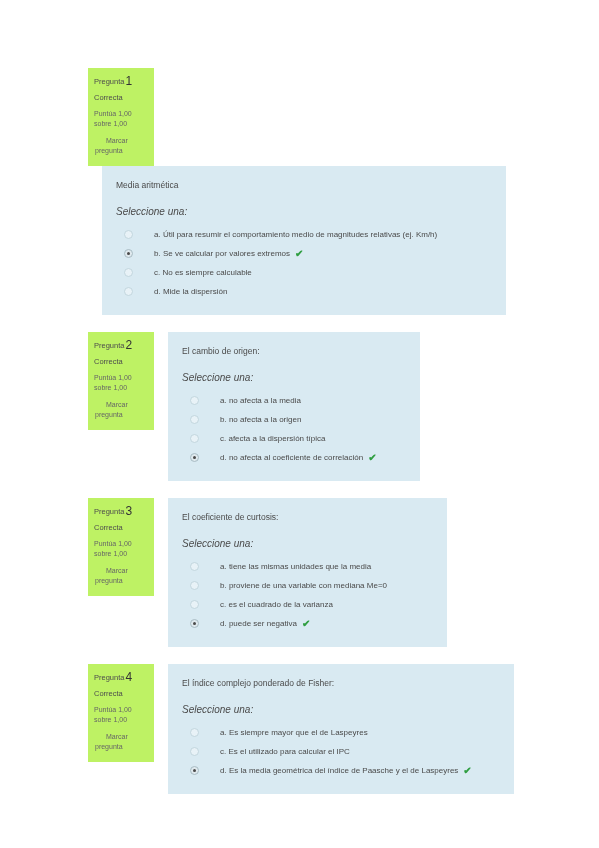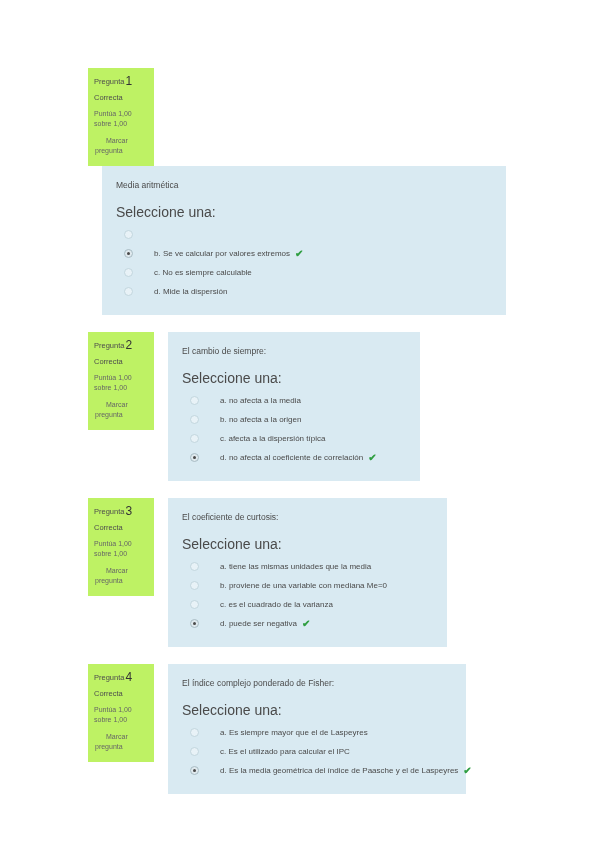--- a/index.html
+++ b/index.html
@@ -90,24 +90,25 @@
     color: #4a4a4a;
   }
 
   .qtext {
     font-size: 8.5px;
     line-height: 13px;
     margin-bottom: 14px;
     color: #4a4a4a;
   }
   .qprompt {
-    font-size: 14px;
+    font-size: 10px;
     line-height: 12px;
     margin-bottom: 7px;
     color: #4a4a4a;
+    font-style: italic;
   }
 
   .answers { margin: 0; padding: 0; list-style: none; }
   .answer {
     position: relative;
     padding: 3px 0 3px 38px;
     font-size: 8px;
     line-height: 13px;
     min-height: 13px;
     color: #4a4a4a;
@@ -162,41 +163,41 @@
           <div class="qflag">
             <span class="flagline1">Marcar</span>
             <span class="flagline2">pregunta</span>
           </div>
         </div>
       </div>
       <div class="qcontent" style="width: 404px;">
         <div class="qtext">Media aritmética</div>
         <div class="qprompt">Seleccione una:</div>
         <ul class="answers">
-          <li class="answer"><span class="radio"></span></li>
+          <li class="answer"><span class="radio"></span><span class="ans-label">a. Útil para resumir el comportamiento medio de magnitudes relativas (ej. Km/h)</span></li>
           <li class="answer"><span class="radio checked"></span><span class="ans-label">b. Se ve calcular por valores extremos</span><span class="correct-mark">✔</span></li>
           <li class="answer"><span class="radio"></span><span class="ans-label">c. No es siempre calculable</span></li>
           <li class="answer"><span class="radio"></span><span class="ans-label">d. Mide la dispersión</span></li>
         </ul>
       </div>
     </div>
     <div class="question-block">
       <div class="qinfo">
         <div class="qinfo-inner">
           <div class="qno"><span>Pregunta</span><span class="qno-num">2</span></div>
           <div class="qstate">Correcta</div>
           <div class="qgrade">Puntúa 1,00 sobre 1,00</div>
           <div class="qflag">
             <span class="flagline1">Marcar</span>
             <span class="flagline2">pregunta</span>
           </div>
         </div>
       </div>
       <div class="qcontent" style="width: 252px;">
-        <div class="qtext">El cambio de siempre:</div>
+        <div class="qtext">El cambio de origen:</div>
         <div class="qprompt">Seleccione una:</div>
         <ul class="answers">
           <li class="answer"><span class="radio"></span><span class="ans-label">a. no afecta a la media</span></li>
           <li class="answer"><span class="radio"></span><span class="ans-label">b. no afecta a la origen</span></li>
           <li class="answer"><span class="radio"></span><span class="ans-label">c. afecta a la dispersión típica</span></li>
           <li class="answer"><span class="radio checked"></span><span class="ans-label">d. no afecta al coeficiente de correlación</span><span class="correct-mark">✔</span></li>
         </ul>
       </div>
     </div>
     <div class="question-block">
@@ -227,21 +228,21 @@
         <div class="qinfo-inner">
           <div class="qno"><span>Pregunta</span><span class="qno-num">4</span></div>
           <div class="qstate">Correcta</div>
           <div class="qgrade">Puntúa 1,00 sobre 1,00</div>
           <div class="qflag">
             <span class="flagline1">Marcar</span>
             <span class="flagline2">pregunta</span>
           </div>
         </div>
       </div>
-      <div class="qcontent" style="width: 298px;">
+      <div class="qcontent" style="width: 346px;">
         <div class="qtext">El índice complejo ponderado de Fisher:</div>
         <div class="qprompt">Seleccione una:</div>
         <ul class="answers">
           <li class="answer"><span class="radio"></span><span class="ans-label">a. Es siempre mayor que el de Laspeyres</span></li>
           <li class="answer"><span class="radio"></span><span class="ans-label">c. Es el utilizado para calcular el IPC</span></li>
           <li class="answer"><span class="radio checked"></span><span class="ans-label">d. Es la media geométrica del índice de Paasche y el de Laspeyres</span><span class="correct-mark">✔</span></li>
         </ul>
       </div>
     </div>
   </div>

